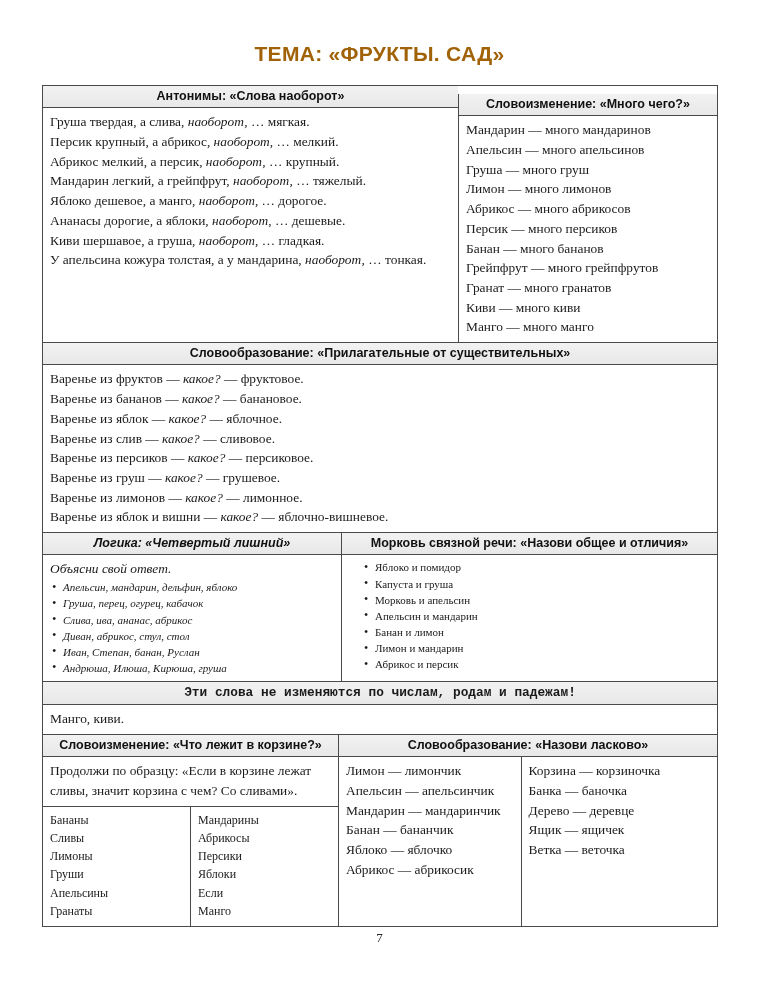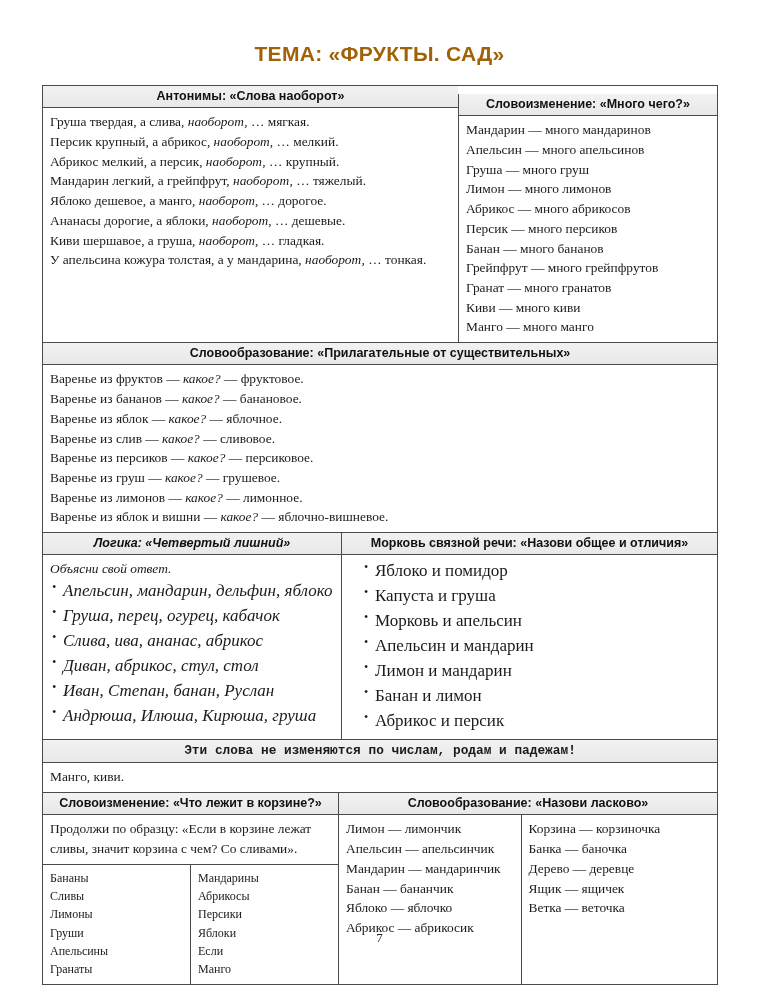--- a/index.html
+++ b/index.html
@@ -104,21 +104,21 @@
   }
 
   
   ul.bul {
     margin: 0;
     padding: 0 0 0 13px;
     list-style: none;
   }
   ul.bul li {
     position: relative;
-    font-size: 17px;
+    font-size: 11px;
     line-height: 1.47;
     white-space: nowrap;
   }
   ul.bul li::before {
     content: "•";
     position: absolute;
     left: -11px;
     top: -0.5px;
     font-size: 12px;
   }
@@ -263,22 +263,22 @@
       </div>
 
       <div class="col w-speech">
         <div class="sec-head bordered-bottom">Морковь связной речи: «Назови общее и отличия»</div>
         <div class="cell">
           <ul class="bul" style="padding-left:26px">
             <li>Яблоко и помидор</li>
             <li>Капуста и груша</li>
             <li>Морковь и апельсин</li>
             <li>Апельсин и мандарин</li>
+            <li>Банан и лимон</li>
             <li>Лимон и мандарин</li>
-            <li>Банан и лимон</li>
             <li>Абрикос и персик</li>
           </ul>
         </div>
       </div>
 
     </div>
 
     <div class="band">
       <div class="notice">Эти слова не изменяются по числам, родам и падежам!</div>
     </div>

